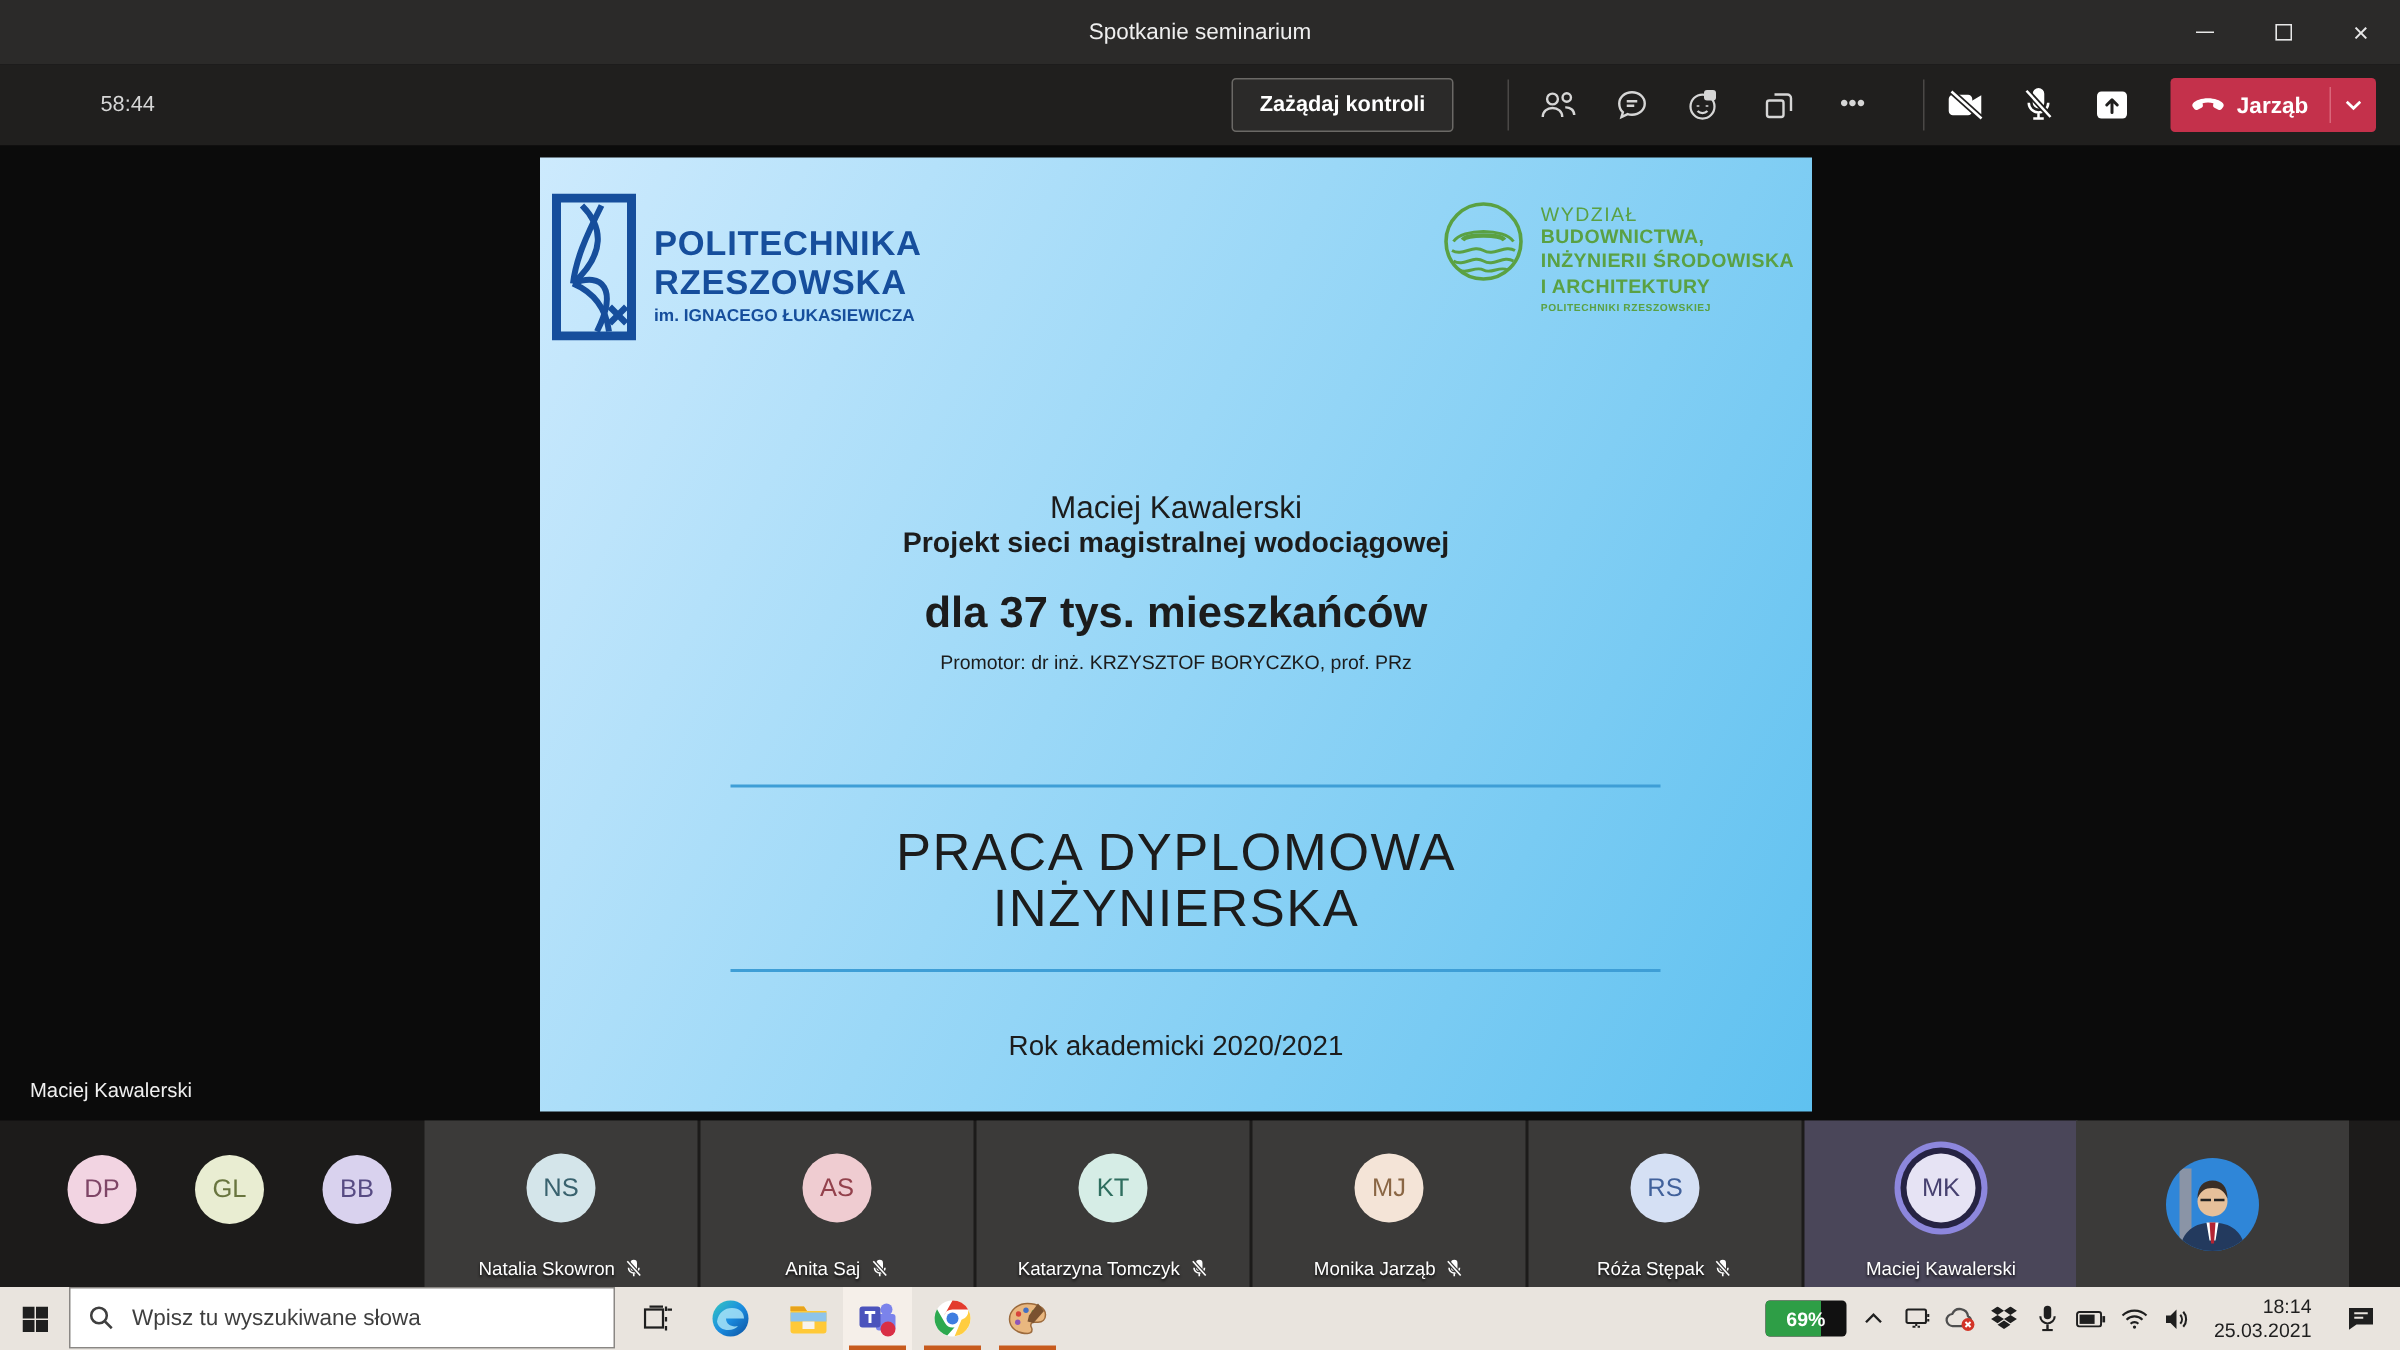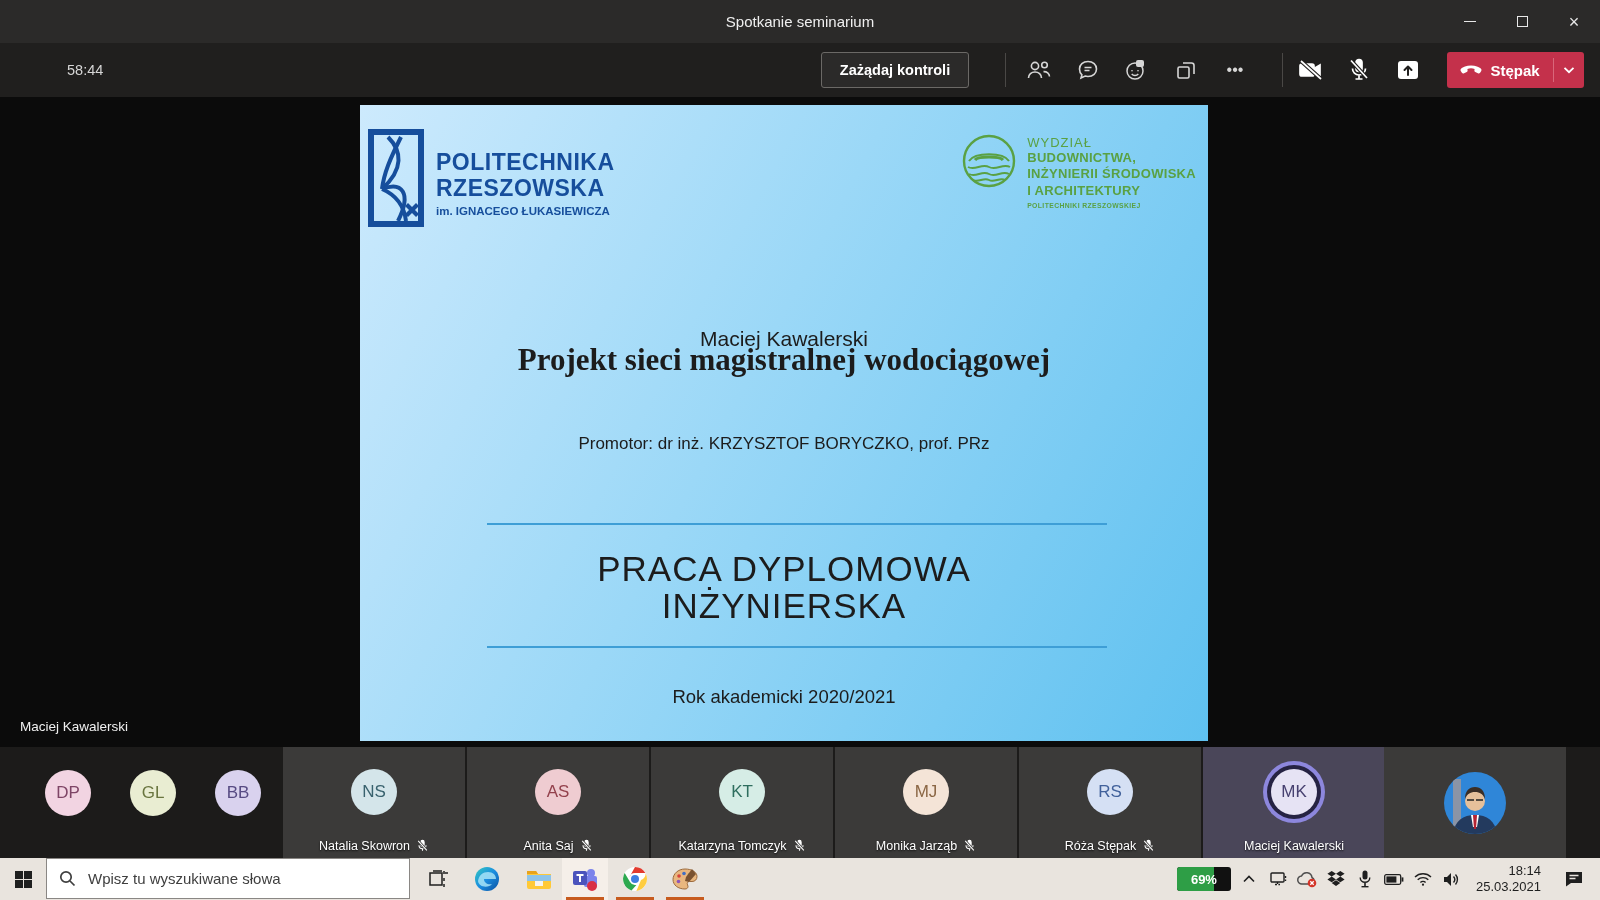--- a/index.html
+++ b/index.html
@@ -37,23 +37,23 @@
 
   
   #stage{position:absolute;left:0;top:97px;width:1600px;height:650px;background:#0b0b0b;}
   #presenter-label{position:absolute;left:20px;bottom:13px;color:#f0f0f0;font-size:13.5px;}
 
   
   #slide{position:absolute;left:360px;top:8px;width:848px;height:636px;
     background:linear-gradient(118deg,#cdeafd 0%,#9bd8f7 45%,#5fc1f0 100%);}
   .slide-text{position:absolute;left:0;width:100%;text-align:center;color:#1c1c1c;}
   #slide-author{top:222px;font-size:21px;}
-  #slide-title1{top:237px;font-size:31px;font-weight:700;font-family:Liberation Serif, serif;}
+  #slide-title1{top:247px;font-size:19px;font-weight:700;}
   #slide-title2{top:288px;font-size:29px;font-weight:700;}
-  #slide-promotor{top:329px;font-size:17px;}
+  #slide-promotor{top:329px;font-size:13px;}
   #slide-h1{top:444px;font-size:35px;letter-spacing:1px;}
   #slide-h2{top:481px;font-size:35px;letter-spacing:1px;}
   #slide-year{top:581px;font-size:18.5px;}
   .slide-line{position:absolute;left:127px;width:620px;height:2px;background:#3e9ed6;}
   #line-top{top:418px;}
   #line-bottom{top:541px;}
 
   
   #logo-left{position:absolute;left:8px;top:24px;display:flex;gap:12px;}
   #logo-left .mark{width:56px;height:98px;}
@@ -183,21 +183,21 @@
         <rect x="3" y="3" width="20" height="18" rx="3" fill="#fff"></rect>
         <path d="M13 17v-8M9.5 12 13 8.5 16.5 12" fill="none" stroke="#201f1e" stroke-width="2" stroke-linecap="round" stroke-linejoin="round"></path>
       </svg>
     </div>
 
     <div id="end-call" class="tb">
       <div class="main">
         <svg width="22" height="10" viewBox="0 0 22 10" fill="#fff">
           <path d="M11 .5C6.5.5 2.8 2 1.2 3.6c-.8.8-.9 1.8-.3 2.7l1 1.4c.5.7 1.4.9 2.2.5l2.6-1.3c.7-.3 1-1 .9-1.7l-.2-1.3c1.1-.4 2.3-.6 3.6-.6s2.5.2 3.6.6l-.2 1.3c-.1.7.2 1.4.9 1.7l2.6 1.3c.8.4 1.7.2 2.2-.5l1-1.4c.6-.9.5-1.9-.3-2.7C19.2 2 15.5.5 11 .5z"></path>
         </svg>
-        <span>Stępak</span>
+        <span>Jarząb</span>
       </div>
       <div class="sep"></div>
       <div class="dd">
         <svg width="12" height="8" viewBox="0 0 12 8" fill="none" stroke="#fff" stroke-width="1.8">
             <path d="M1.5 1.8 6 6.2l4.5-4.4"></path>
           </svg>
       </div>
     </div>
   </div>
 
@@ -233,20 +233,21 @@
         </svg>
         <div class="words">
           <div class="l1">POLITECHNIKA</div>
           <div class="l1">RZESZOWSKA</div>
           <div class="l3">im. IGNACEGO ŁUKASIEWICZA</div>
         </div>
       </div>
 
       <div id="slide-author" class="slide-text">Maciej Kawalerski</div>
       <div id="slide-title1" class="slide-text">Projekt sieci magistralnej wodociągowej</div>
+      <div id="slide-title2" class="slide-text">dla 37 tys. mieszkańców</div>
       <div id="slide-promotor" class="slide-text">Promotor: dr inż. KRZYSZTOF BORYCZKO, prof. PRz</div>
       <div id="line-top" class="slide-line"></div>
       <div id="slide-h1" class="slide-text">PRACA DYPLOMOWA</div>
       <div id="slide-h2" class="slide-text">INŻYNIERSKA</div>
       <div id="line-bottom" class="slide-line"></div>
       <div id="slide-year" class="slide-text">Rok akademicki 2020/2021</div>
     </div>
 
     <div id="presenter-label">Maciej Kawalerski</div>
   </div>

